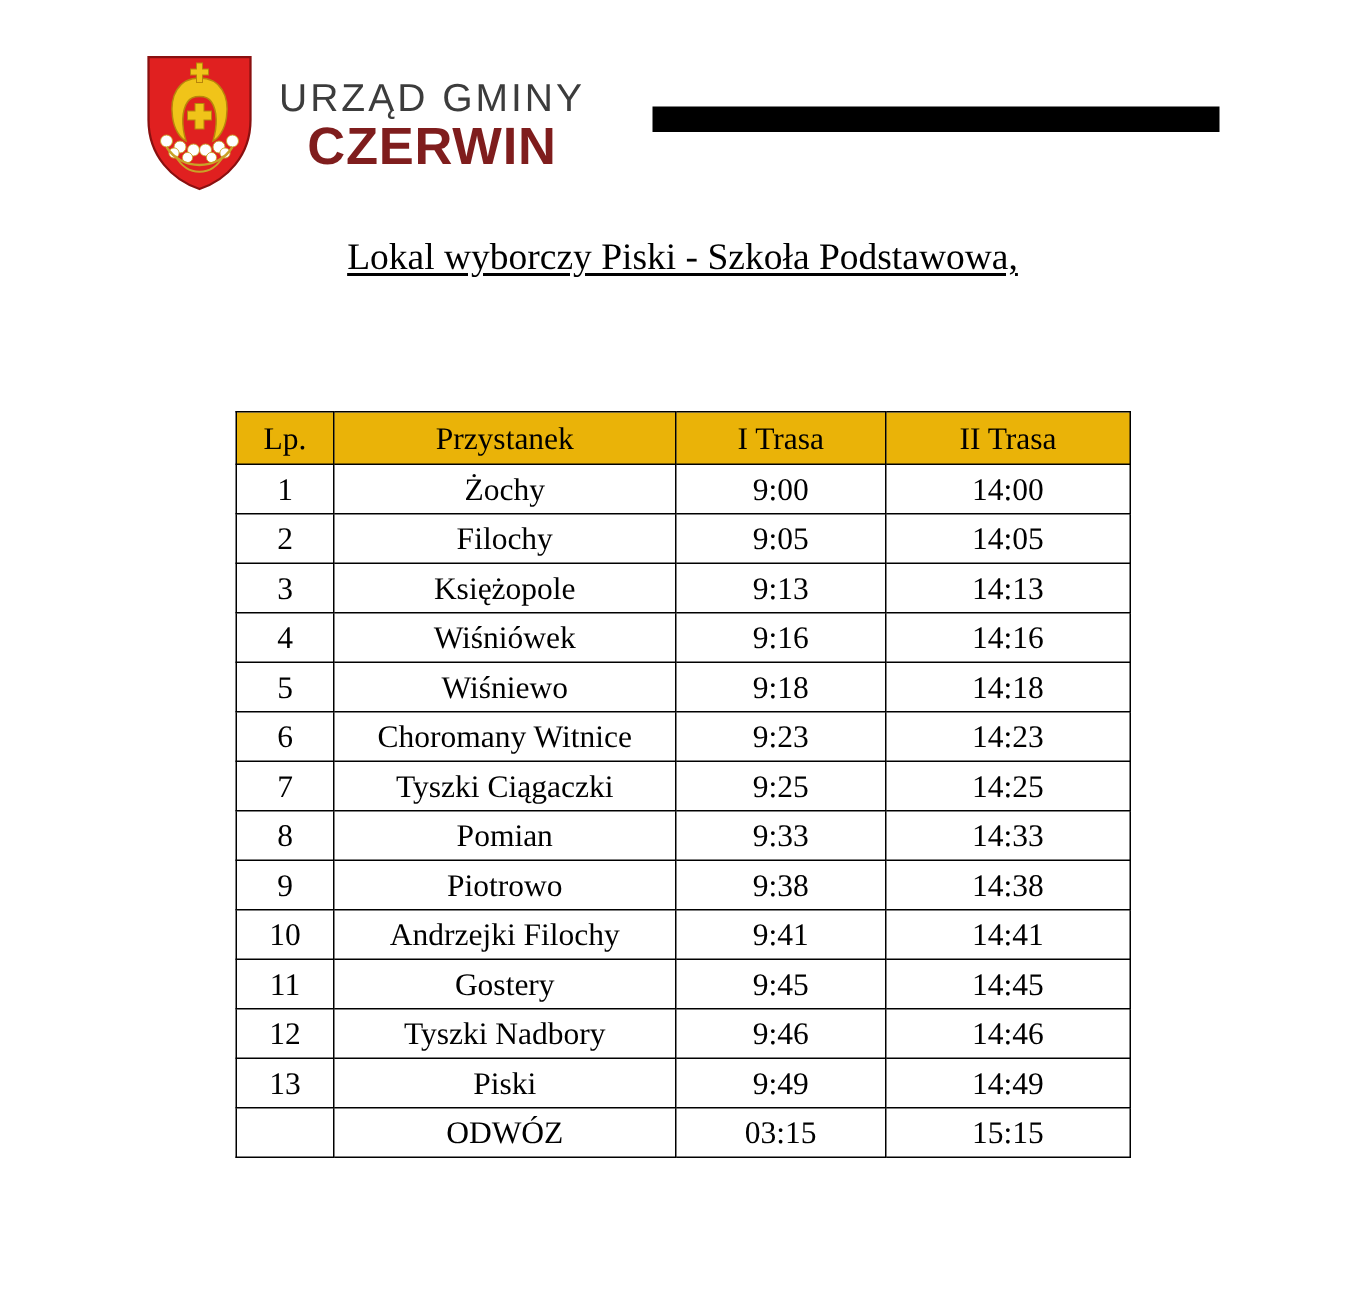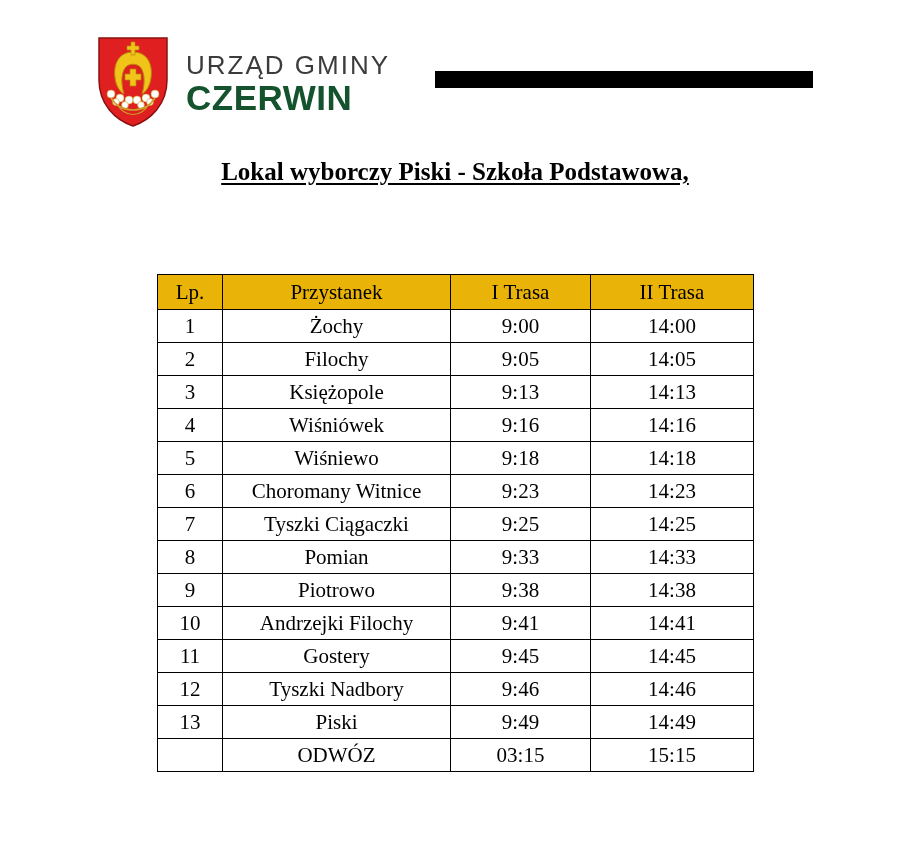--- a/index.html
+++ b/index.html
@@ -16,20 +16,21 @@
     overflow: hidden;
   }
 
   
   #letterhead {
     position: absolute;
     left: 0;
     top: 0;
     width: 772px;
     height: 140px;
+    text-align: center;
   }
 
   #coat-of-arms {
     position: absolute;
     left: 97px;
     top: 36px;
     width: 72px;
     height: 92px;
   }
   #coat-of-arms svg { display: block; }
@@ -46,42 +47,42 @@
     font-size: 26px;
     font-weight: 400;
     letter-spacing: 2.0px;
     color: #3c3c3c;
   }
   #org-line-2 {
     display: block;
     font-size: 35px;
     font-weight: 700;
     letter-spacing: 0.5px;
-    color: #14532d;
+    color: #7f1d1d;
     margin-top: 2px;
   }
 
   #redaction-bar {
     position: absolute;
     left: 435px;
     top: 71px;
     width: 378px;
     height: 17px;
     background: #000000;
   }
 
   
   #doc-title {
     position: absolute;
     left: 0;
     top: 152px;
     width: 910px;
     text-align: center;
     font-size: 25px;
-    font-weight: bold;
+    font-weight: normal;
     line-height: 40px;
   }
   #doc-title .tline {
     display: block;
   }
   #doc-title .tline span {
     text-decoration: underline;
     text-underline-offset: 3px;
   }
 

